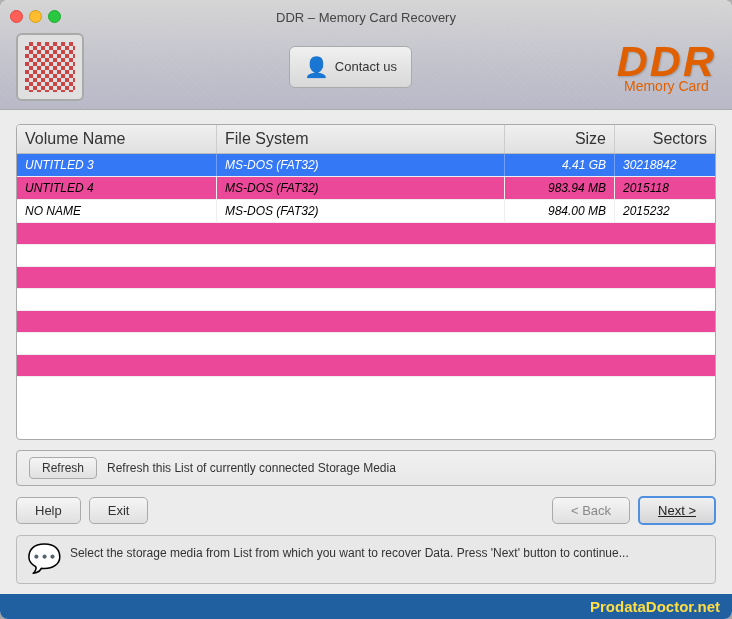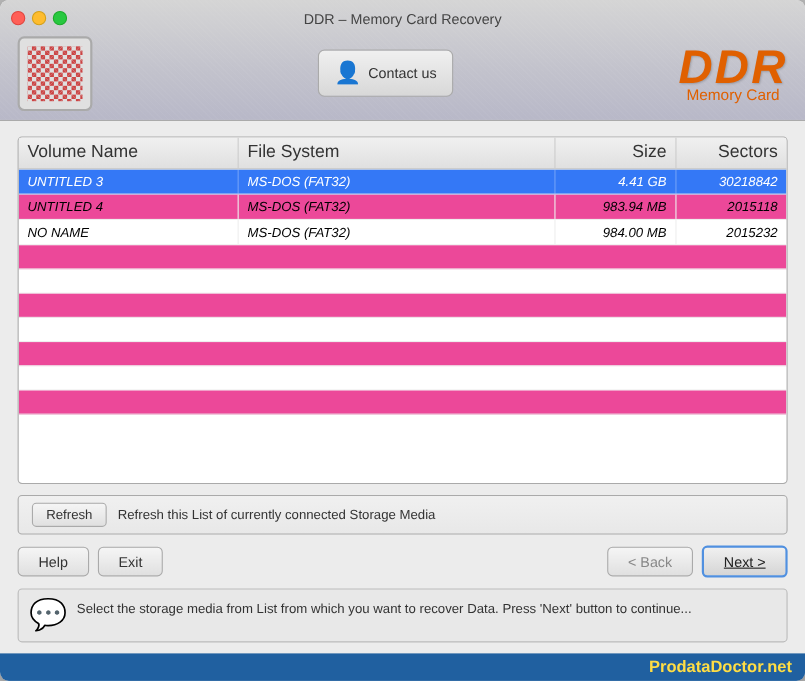--- a/index.html
+++ b/index.html
@@ -215,21 +215,21 @@
       padding: 4px 8px;
       font-size: 12px;
       border-right: 1px solid #eee;
       white-space: nowrap;
       overflow: hidden;
       text-overflow: ellipsis;
     }
 
     .table-cell:last-child { border-right: none; text-align: right; padding-right: 8px; }
     .table-cell:nth-child(3) { text-align: right; }
-    .table-cell:nth-child(4) { text-align: right; }
+    .table-cell:nth-child(4) { text-align: left; }
 
     .table-row.selected .table-cell {
       border-right-color: rgba(255,255,255,0.3);
     }
 
     
     .refresh-row {
       display: flex;
       align-items: center;
       gap: 10px;

